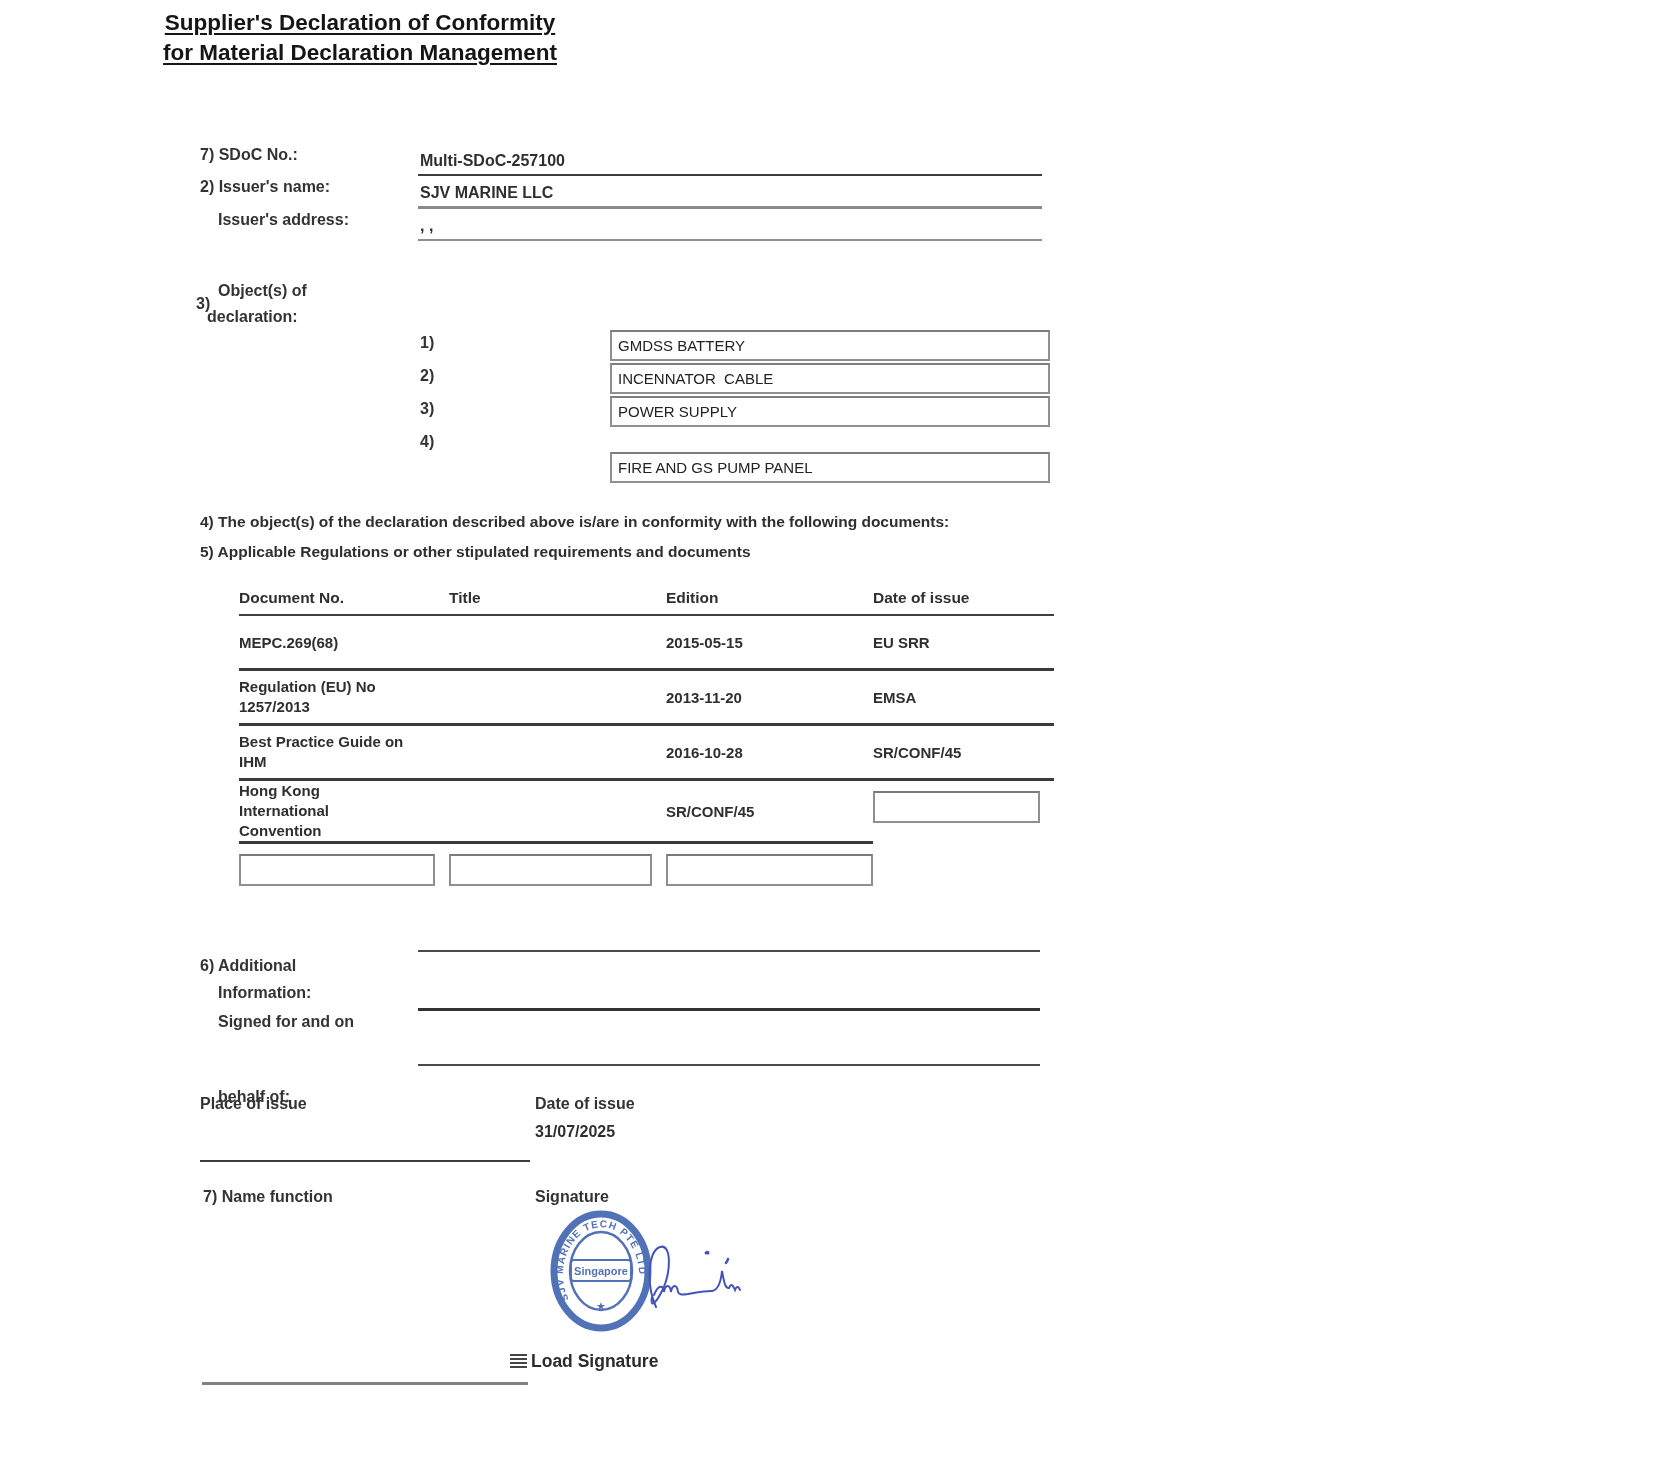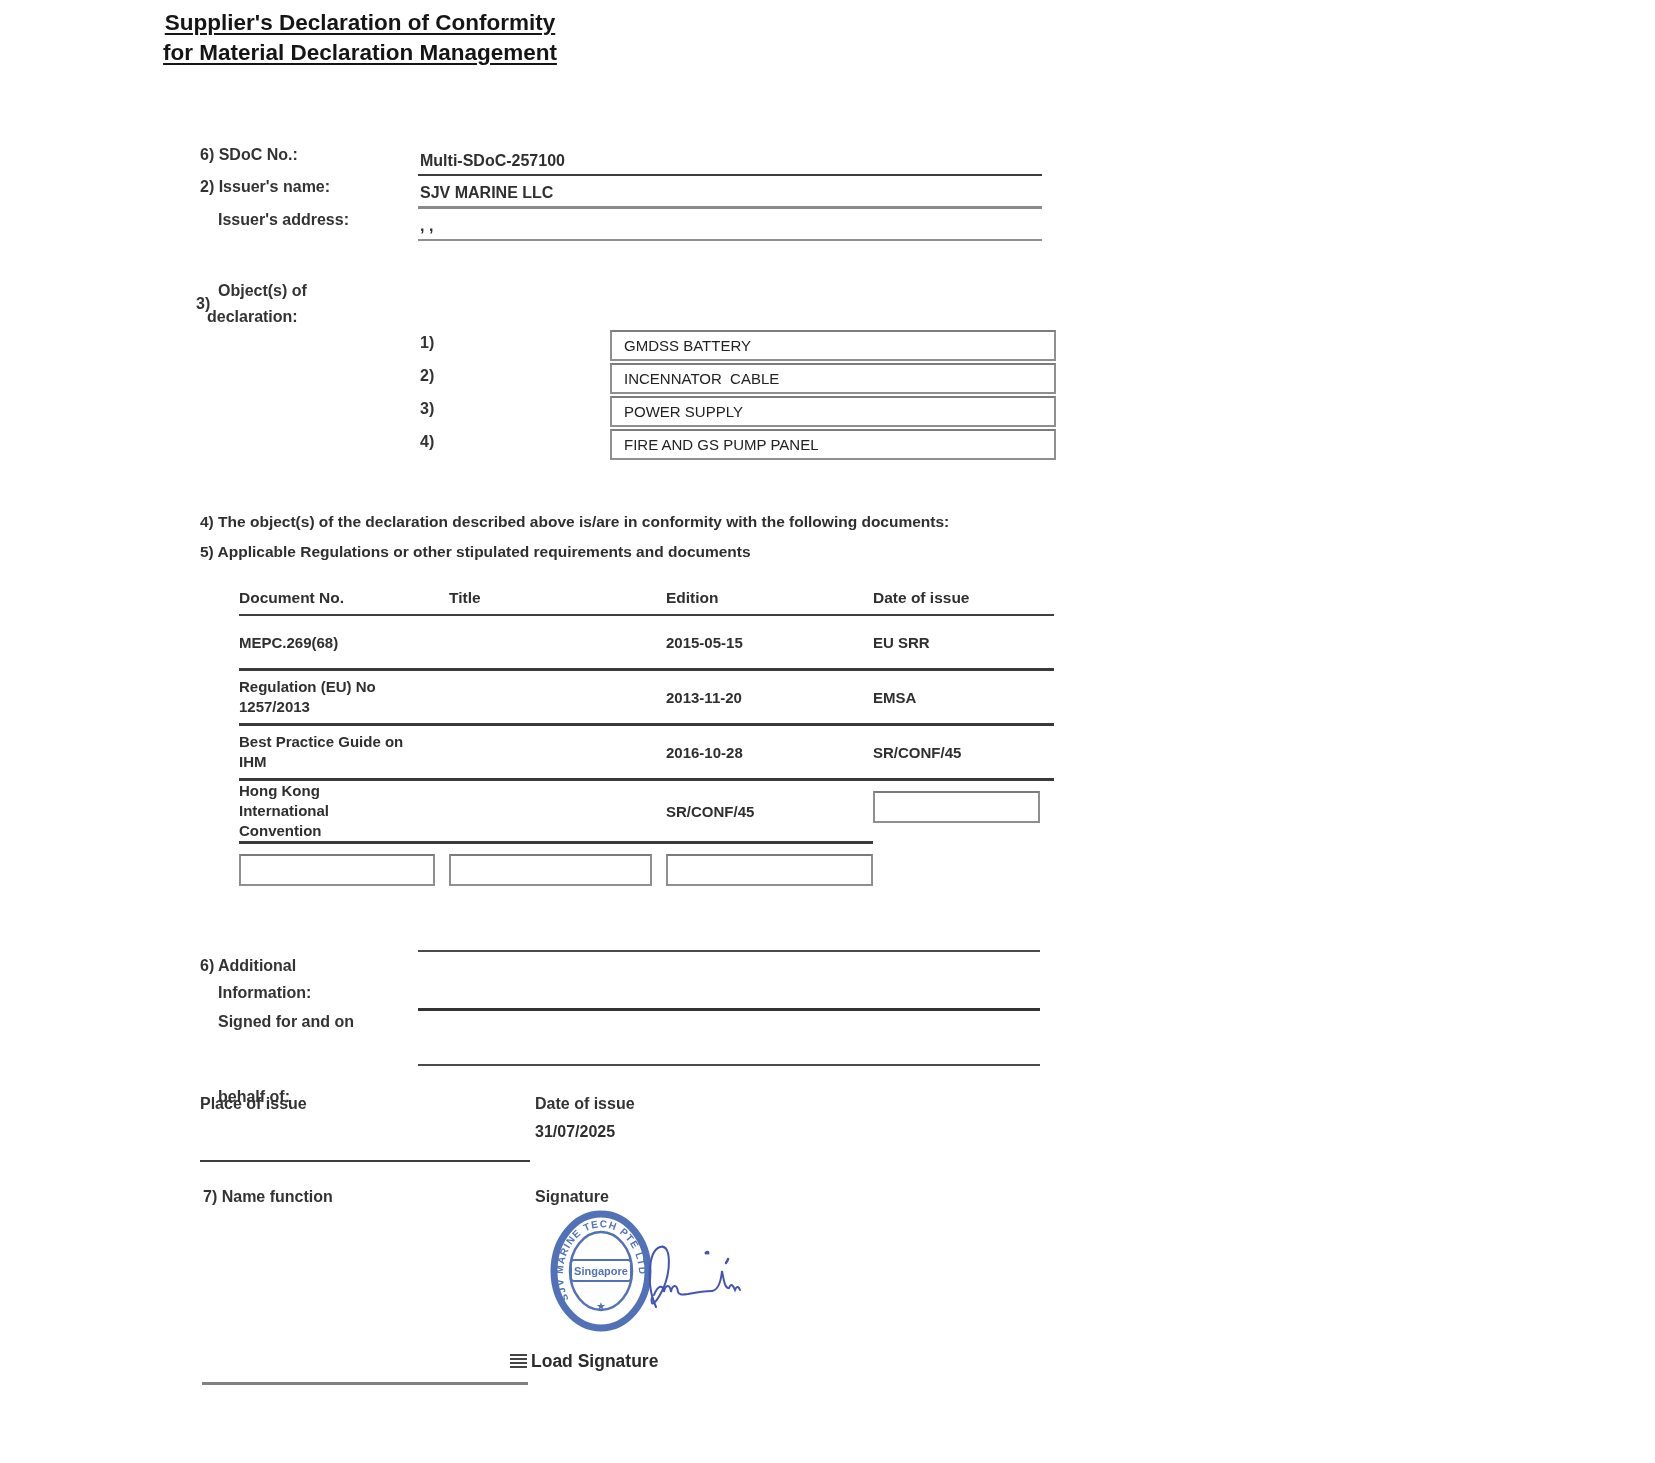--- a/index.html
+++ b/index.html
@@ -34,21 +34,21 @@
   .u-gray3{border-bottom:3px solid #8a8a8a;}
   .u-gray2{border-bottom:2px solid #8f8f8f;}
 
   
   .objnum{font-size:16px;font-weight:700;color:#333;}
   .objbox{
     left:610px;width:430px;height:27px;
     border:2px solid #8f8f8f;border-top-color:#7d7d7d;
     background:#fff;
     font-size:15px;font-weight:400;color:#222;
-    line-height:27px;padding-left:12px;white-space:pre;
+    line-height:27px;padding-left:6px;white-space:pre;
   }
 
   .stmt{font-size:15.5px;font-weight:700;color:#2f2f2f;}
 
   
   .doc-table{
     left:228px;top:582px;width:815px;
     display:grid;grid-template-columns:210px 217px 207px 181px;margin-left:11px;
   }
   .th{
@@ -91,21 +91,21 @@
 </head>
 <body>
 
 <div class="page">
 
   <div class="abs title">
     <span>Supplier's Declaration of Conformity</span><br>
     <span>for Material Declaration Management</span>
   </div>
 
-  <div class="abs lbl" style="left:200px;top:146px;">6) SDoC No.:</div>
+  <div class="abs lbl" style="left:200px;top:146px;">7) SDoC No.:</div>
   <div class="abs fieldline u-dark" style="top:150px;">Multi-SDoC-257100</div>
 
   <div class="abs lbl" style="left:200px;top:178px;">2) Issuer's name:</div>
   <div class="abs fieldline u-gray3" style="top:182px;">SJV MARINE LLC</div>
 
   <div class="abs lbl" style="left:218px;top:211px;">Issuer's address:</div>
   <div class="abs fieldline u-gray2" style="top:215px;">, ,</div>
 
   <div class="abs lbl" style="left:196px;top:295px;">3)</div>
   <div class="abs lbl" style="left:218px;top:282px;">Object(s) of</div>
@@ -114,21 +114,21 @@
   <div class="abs objnum" style="left:420px;top:334px;">1)</div>
   <div class="abs objbox" style="top:330px;">GMDSS BATTERY</div>
 
   <div class="abs objnum" style="left:420px;top:367px;">2)</div>
   <div class="abs objbox" style="top:363px;">INCENNATOR  CABLE</div>
 
   <div class="abs objnum" style="left:420px;top:400px;">3)</div>
   <div class="abs objbox" style="top:396px;">POWER SUPPLY</div>
 
   <div class="abs objnum" style="left:420px;top:433px;">4)</div>
-  <div class="abs objbox" style="top:429px;">FIRE AND GS PUMP PANEL</div>
+  <div class="abs objbox" style="top:452px;">FIRE AND GS PUMP PANEL</div>
 
   <div class="abs stmt" style="left:200px;top:513px;">4) The object(s) of the declaration described above is/are in conformity with the following documents:</div>
   <div class="abs stmt" style="left:200px;top:543px;">5) Applicable Regulations or other stipulated requirements and documents</div>
 
   <div class="abs doc-table">
     <div class="th">Document No.</div>
     <div class="th">Title</div>
     <div class="th">Edition</div>
     <div class="th">Date of issue</div>
 

